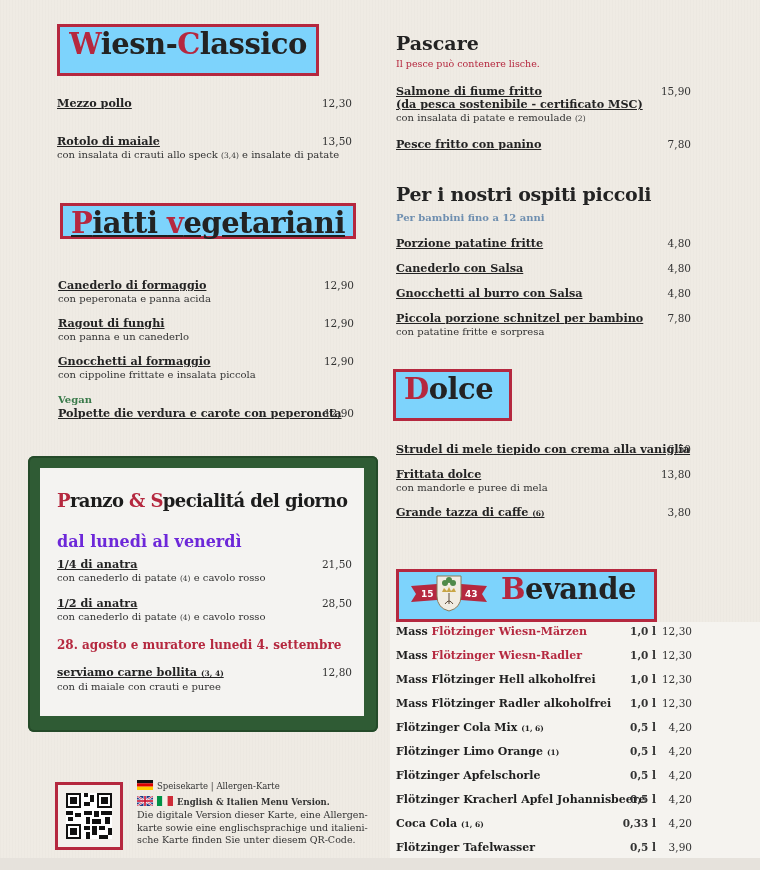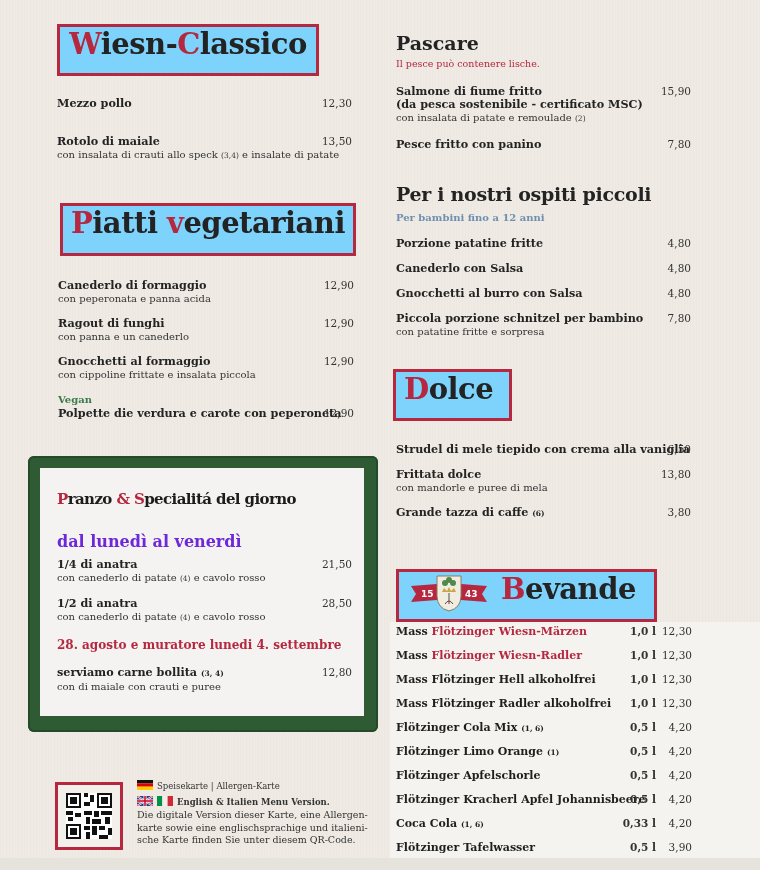--- a/index.html
+++ b/index.html
@@ -21,21 +21,21 @@
   .htitle {
     font-family: "DejaVu Serif", serif;
     font-weight: bold;
     font-size: 29px;
     letter-spacing: -0.5px;
     color: #232323;
     white-space: nowrap;
   }
   .red { color: #b5283f; }
   .item { position: absolute; font-size: 11px; line-height: 13px; }
-  .item .name { font-weight: bold; font-size: 11.2px; color: #232323; display: block; }
+  .item .name { font-weight: bold; font-size: 11.2px; color: #232323; display: block; text-decoration: underline; }
   .item .desc { font-size: 10px; color: #333; display: block; }
   .item .price { position: absolute; top: 0; right: 0; font-size: 10.5px; color: #333; }
   .note { font-size: 7.5px; }
   .subtitle { position: absolute; font-weight: bold; white-space: nowrap; }
   .green-frame {
     position: absolute; left: 28px; top: 456px; width: 350px; height: 276px;
     background: #2f5b34;
     border-radius: 6px;
     box-shadow: 0 0 0 2px #244a29 inset;
   }
@@ -66,21 +66,21 @@
 <div class="item" style="left:57px;top:97px;width:295px;">
   <span class="name">Mezzo pollo</span>
   <span class="price">12,30</span>
 </div>
 <div class="item" style="left:57px;top:135px;width:295px;">
   <span class="name">Rotolo di maiale</span>
   <span class="desc"><span>con insalata di crauti allo speck </span><span class="note">(3,4)</span><span> e insalate di patate</span></span>
   <span class="price">13,50</span>
 </div>
 
-<div class="hbox" style="left:60px;top:203px;width:296px;height:53px;">
+<div class="hbox" style="left:60px;top:203px;width:296px;height:36px;text-decoration:underline;">
   <span class="htitle"><span class="red">P</span><span>iatti </span><span class="red">v</span><span>egetariani</span></span>
 </div>
 
 <div class="item" style="left:58px;top:279px;width:296px;">
   <span class="name">Canederlo di formaggio</span>
   <span class="desc">con peperonata e panna acida</span>
   <span class="price">12,90</span>
 </div>
 <div class="item" style="left:58px;top:317px;width:296px;">
   <span class="name">Ragout di funghi</span>
@@ -93,21 +93,21 @@
   <span class="price">12,90</span>
 </div>
 <div class="abs" style="left:58px;top:394px;font-size:10px;font-weight:bold;color:#3a7a4a;">Vegan</div>
 <div class="item" style="left:58px;top:407px;width:296px;">
   <span class="name">Polpette die verdura e carote con peperoneta</span>
   <span class="price">12,90</span>
 </div>
 
 <div class="green-frame"></div>
 <div class="green-inner"></div>
-<div class="abs" style="left:57px;top:490px;font-size:15px;font-weight:bold;white-space:nowrap;letter-spacing:-0.6px;color:#1c1c1c;">
+<div class="abs" style="left:57px;top:490px;font-size:18px;font-weight:bold;white-space:nowrap;letter-spacing:-0.6px;color:#1c1c1c;">
   <span class="red">P</span><span>ranzo </span><span class="red">&amp; </span><span class="red">S</span><span>pecialitá del giorno</span>
 </div>
 <div class="subtitle" style="left:57px;top:532px;font-size:16px;color:#6d28d9;">dal lunedì al venerdì</div>
 <div class="item" style="left:57px;top:558px;width:295px;">
   <span class="name">1/4 di anatra</span>
   <span class="desc"><span>con canederlo di patate </span><span class="note">(4)</span><span> e cavolo rosso</span></span>
   <span class="price">21,50</span>
 </div>
 <div class="item" style="left:57px;top:597px;width:295px;">
   <span class="name">1/2 di anatra</span>

